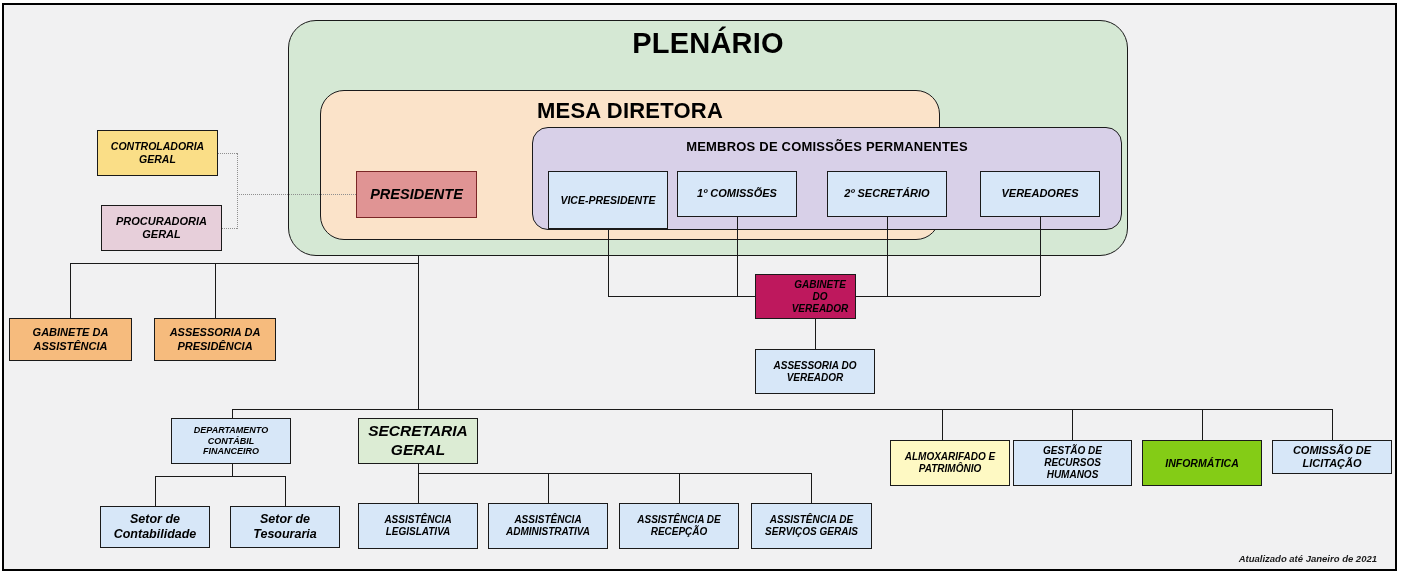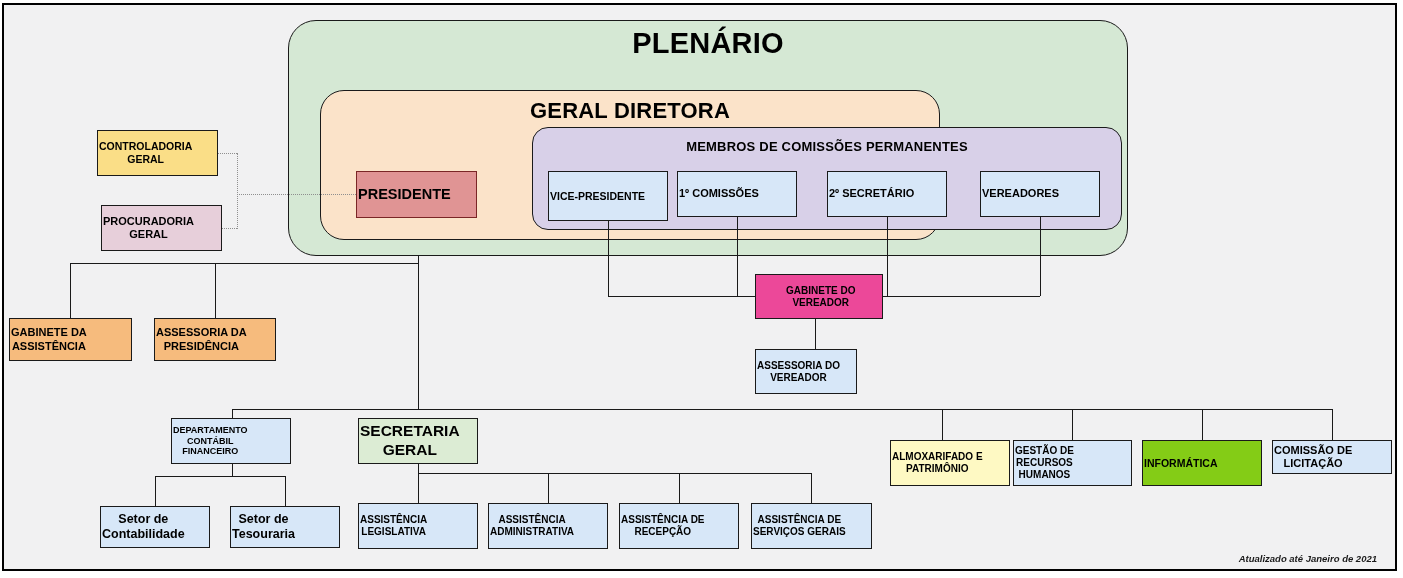--- a/index.html
+++ b/index.html
@@ -4,39 +4,39 @@
 <style>
   html,body{margin:0;padding:0;background:#ffffff;}
   body{font-family:"Liberation Sans","DejaVu Sans",sans-serif;}
   .stage{position:relative;width:1403px;height:578px;background:#ffffff;overflow:hidden;}
   .frame{position:absolute;left:2px;top:3px;width:1395px;height:568px;border:2px solid #000;
          background:#F1F1F2;box-sizing:border-box;}
   .group{position:absolute;border:1px solid #1a1a1a;box-sizing:border-box;}
   .group-label{position:absolute;left:0;right:0;text-align:center;font-weight:bold;color:#000;
          letter-spacing:0.2px;}
   .node{position:absolute;border:1px solid #1a1a1a;box-sizing:border-box;display:flex;
-         align-items:center;text-align:center;font-weight:bold;color:#000;
-         white-space:pre-line;line-height:1.2;padding:1px;}
+         align-items:center;justify-content:center;text-align:center;font-weight:bold;color:#000;
+         white-space:pre-line;line-height:1.2;padding:1px;font-style:italic;}
   .line{position:absolute;background:#1a1a1a;}
   .dotted-h{position:absolute;height:0;border-top:1px dotted #8f8f8f;}
   .dotted-v{position:absolute;width:0;border-left:1px dotted #8f8f8f;}
   .footer-note{position:absolute;top:553px;right:26px;font-style:italic;font-weight:bold;
          font-size:9.5px;color:#1a1a1a;}
 </style>
 </head>
 <body>
 
 <div class="stage">
   <div class="frame"></div>
   <div id="canvas">
       <div class="group" style="left: 288px; top: 20px; width: 840px; height: 236px; background: rgb(213, 232, 212); border-radius: 28px;">
         <div class="group-label" style="top: 6px; font-size: 29px;">PLENÁRIO</div>
       </div>
       <div class="group" style="left: 320px; top: 90px; width: 620px; height: 150px; background: rgb(251, 227, 201); border-radius: 24px;">
-        <div class="group-label" style="top: 7px; font-size: 22px;">GERAL DIRETORA</div>
+        <div class="group-label" style="top: 7px; font-size: 22px;">MESA DIRETORA</div>
       </div>
       <div class="group" style="left: 532px; top: 127px; width: 590px; height: 103px; background: rgb(216, 208, 232); border-radius: 16px;">
         <div class="group-label" style="top: 11px; font-size: 13px;">MEMBROS DE COMISSÕES PERMANENTES</div>
       </div>
       <div class="line" style="left: 70px; top: 263px; width: 348px; height: 1px;"></div>
       <div class="line" style="left: 70px; top: 263px; width: 1px; height: 55px;"></div>
       <div class="line" style="left: 215px; top: 263px; width: 1px; height: 55px;"></div>
       <div class="line" style="left: 418px; top: 255px; width: 1px; height: 154px;"></div>
       <div class="line" style="left: 608px; top: 217px; width: 1px; height: 79px;"></div>
       <div class="line" style="left: 737px; top: 217px; width: 1px; height: 79px;"></div>
@@ -57,35 +57,35 @@
       <div class="line" style="left: 418px; top: 464px; width: 1px; height: 39px;"></div>
       <div class="line" style="left: 418px; top: 473px; width: 393px; height: 1px;"></div>
       <div class="line" style="left: 548px; top: 473px; width: 1px; height: 30px;"></div>
       <div class="line" style="left: 679px; top: 473px; width: 1px; height: 30px;"></div>
       <div class="line" style="left: 811px; top: 473px; width: 1px; height: 30px;"></div>
       <div class="dotted-h" style="left: 218px; top: 153px; width: 19px;"></div>
       <div class="dotted-v" style="left: 237px; top: 153px; height: 76px;"></div>
       <div class="dotted-h" style="left: 218px; top: 228px; width: 19px;"></div>
       <div class="dotted-h" style="left: 237px; top: 194px; width: 119px;"></div>
       <div class="node" style="left: 356px; top: 171px; width: 121px; height: 47px; background: rgb(224, 148, 148); font-size: 14.5px; border-color: rgb(122, 38, 38);"><span>PRESIDENTE</span></div>
-      <div class="node" style="left: 548px; top: 171px; width: 120px; height: 50px; background: rgb(215, 231, 248); font-size: 10.5px;"><span>VICE-PRESIDENTE</span></div>
+      <div class="node" style="left: 548px; top: 171px; width: 120px; height: 58px; background: rgb(215, 231, 248); font-size: 10.5px;"><span>VICE-PRESIDENTE</span></div>
       <div class="node" style="left: 677px; top: 171px; width: 120px; height: 46px; background: rgb(215, 231, 248); font-size: 11px;"><span>1º COMISSÕES</span></div>
       <div class="node" style="left: 827px; top: 171px; width: 120px; height: 46px; background: rgb(215, 231, 248); font-size: 11px;"><span>2º SECRETÁRIO</span></div>
       <div class="node" style="left: 980px; top: 171px; width: 120px; height: 46px; background: rgb(215, 231, 248); font-size: 11px;"><span>VEREADORES</span></div>
       <div class="node" style="left: 97px; top: 130px; width: 121px; height: 46px; background: rgb(250, 222, 135); font-size: 10.5px;"><span>CONTROLADORIA
 GERAL</span></div>
       <div class="node" style="left: 101px; top: 205px; width: 121px; height: 46px; background: rgb(231, 207, 218); font-size: 11px;"><span>PROCURADORIA
 GERAL</span></div>
       <div class="node" style="left: 9px; top: 318px; width: 123px; height: 43px; background: rgb(246, 187, 125); font-size: 11px;"><span>GABINETE DA
 ASSISTÊNCIA</span></div>
       <div class="node" style="left: 154px; top: 318px; width: 122px; height: 43px; background: rgb(246, 187, 125); font-size: 11px;"><span>ASSESSORIA DA
 PRESIDÊNCIA</span></div>
-      <div class="node" style="left: 755px; top: 274px; width: 128px; height: 45px; background: #ec4899; font-size: 10px; padding-left: 30px;"><span>GABINETE DO
+      <div class="node" style="left: 755px; top: 274px; width: 101px; height: 45px; background: #be185d; font-size: 10px; padding-left: 30px;"><span>GABINETE DO
 VEREADOR</span></div>
-      <div class="node" style="left: 755px; top: 349px; width: 102px; height: 45px; background: rgb(215, 231, 248); font-size: 10px;"><span>ASSESSORIA DO
+      <div class="node" style="left: 755px; top: 349px; width: 120px; height: 45px; background: rgb(215, 231, 248); font-size: 10px;"><span>ASSESSORIA DO
 VEREADOR</span></div>
       <div class="node" style="left: 171px; top: 418px; width: 120px; height: 46px; background: rgb(215, 231, 248); font-size: 9px;"><span>DEPARTAMENTO
 CONTÁBIL
 FINANCEIRO</span></div>
       <div class="node" style="left: 358px; top: 418px; width: 120px; height: 46px; background: rgb(220, 236, 212); font-size: 15.5px;"><span>SECRETARIA
 GERAL</span></div>
       <div class="node" style="left: 100px; top: 506px; width: 110px; height: 42px; background: rgb(215, 231, 248); font-size: 12.5px;"><span>Setor de
 Contabilidade</span></div>
       <div class="node" style="left: 230px; top: 506px; width: 110px; height: 42px; background: rgb(215, 231, 248); font-size: 12.5px;"><span>Setor de
 Tesouraria</span></div>

